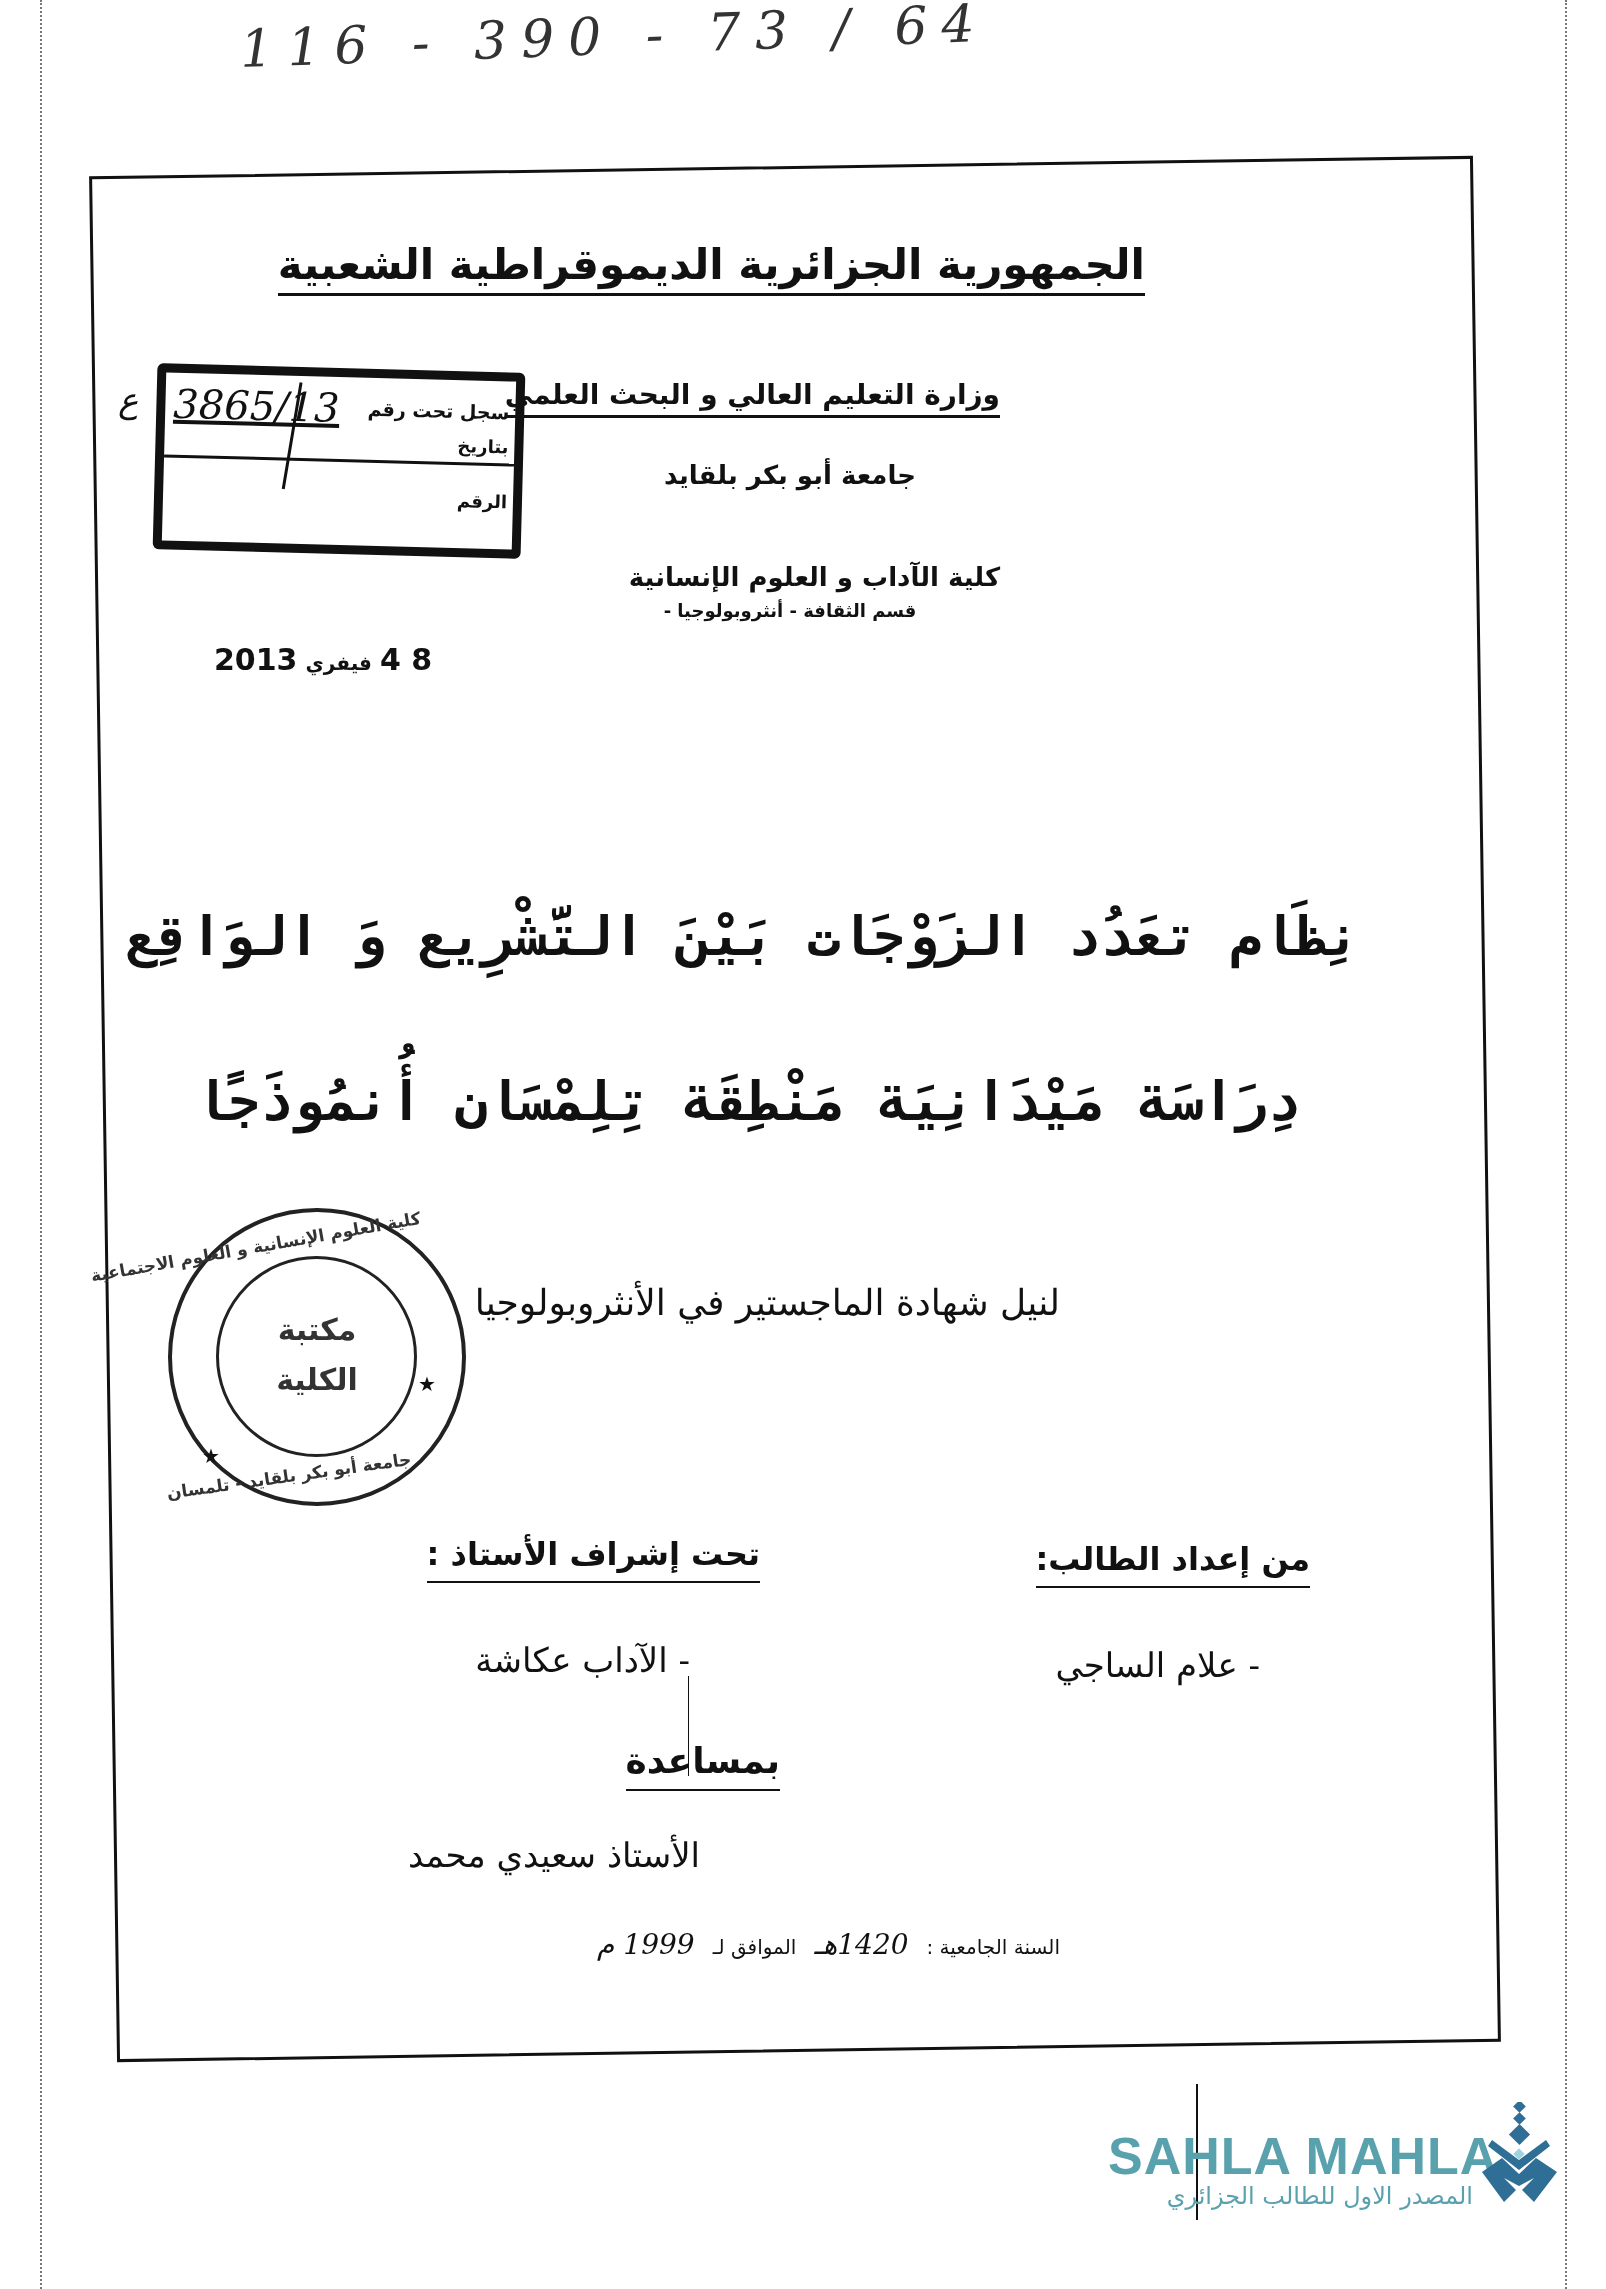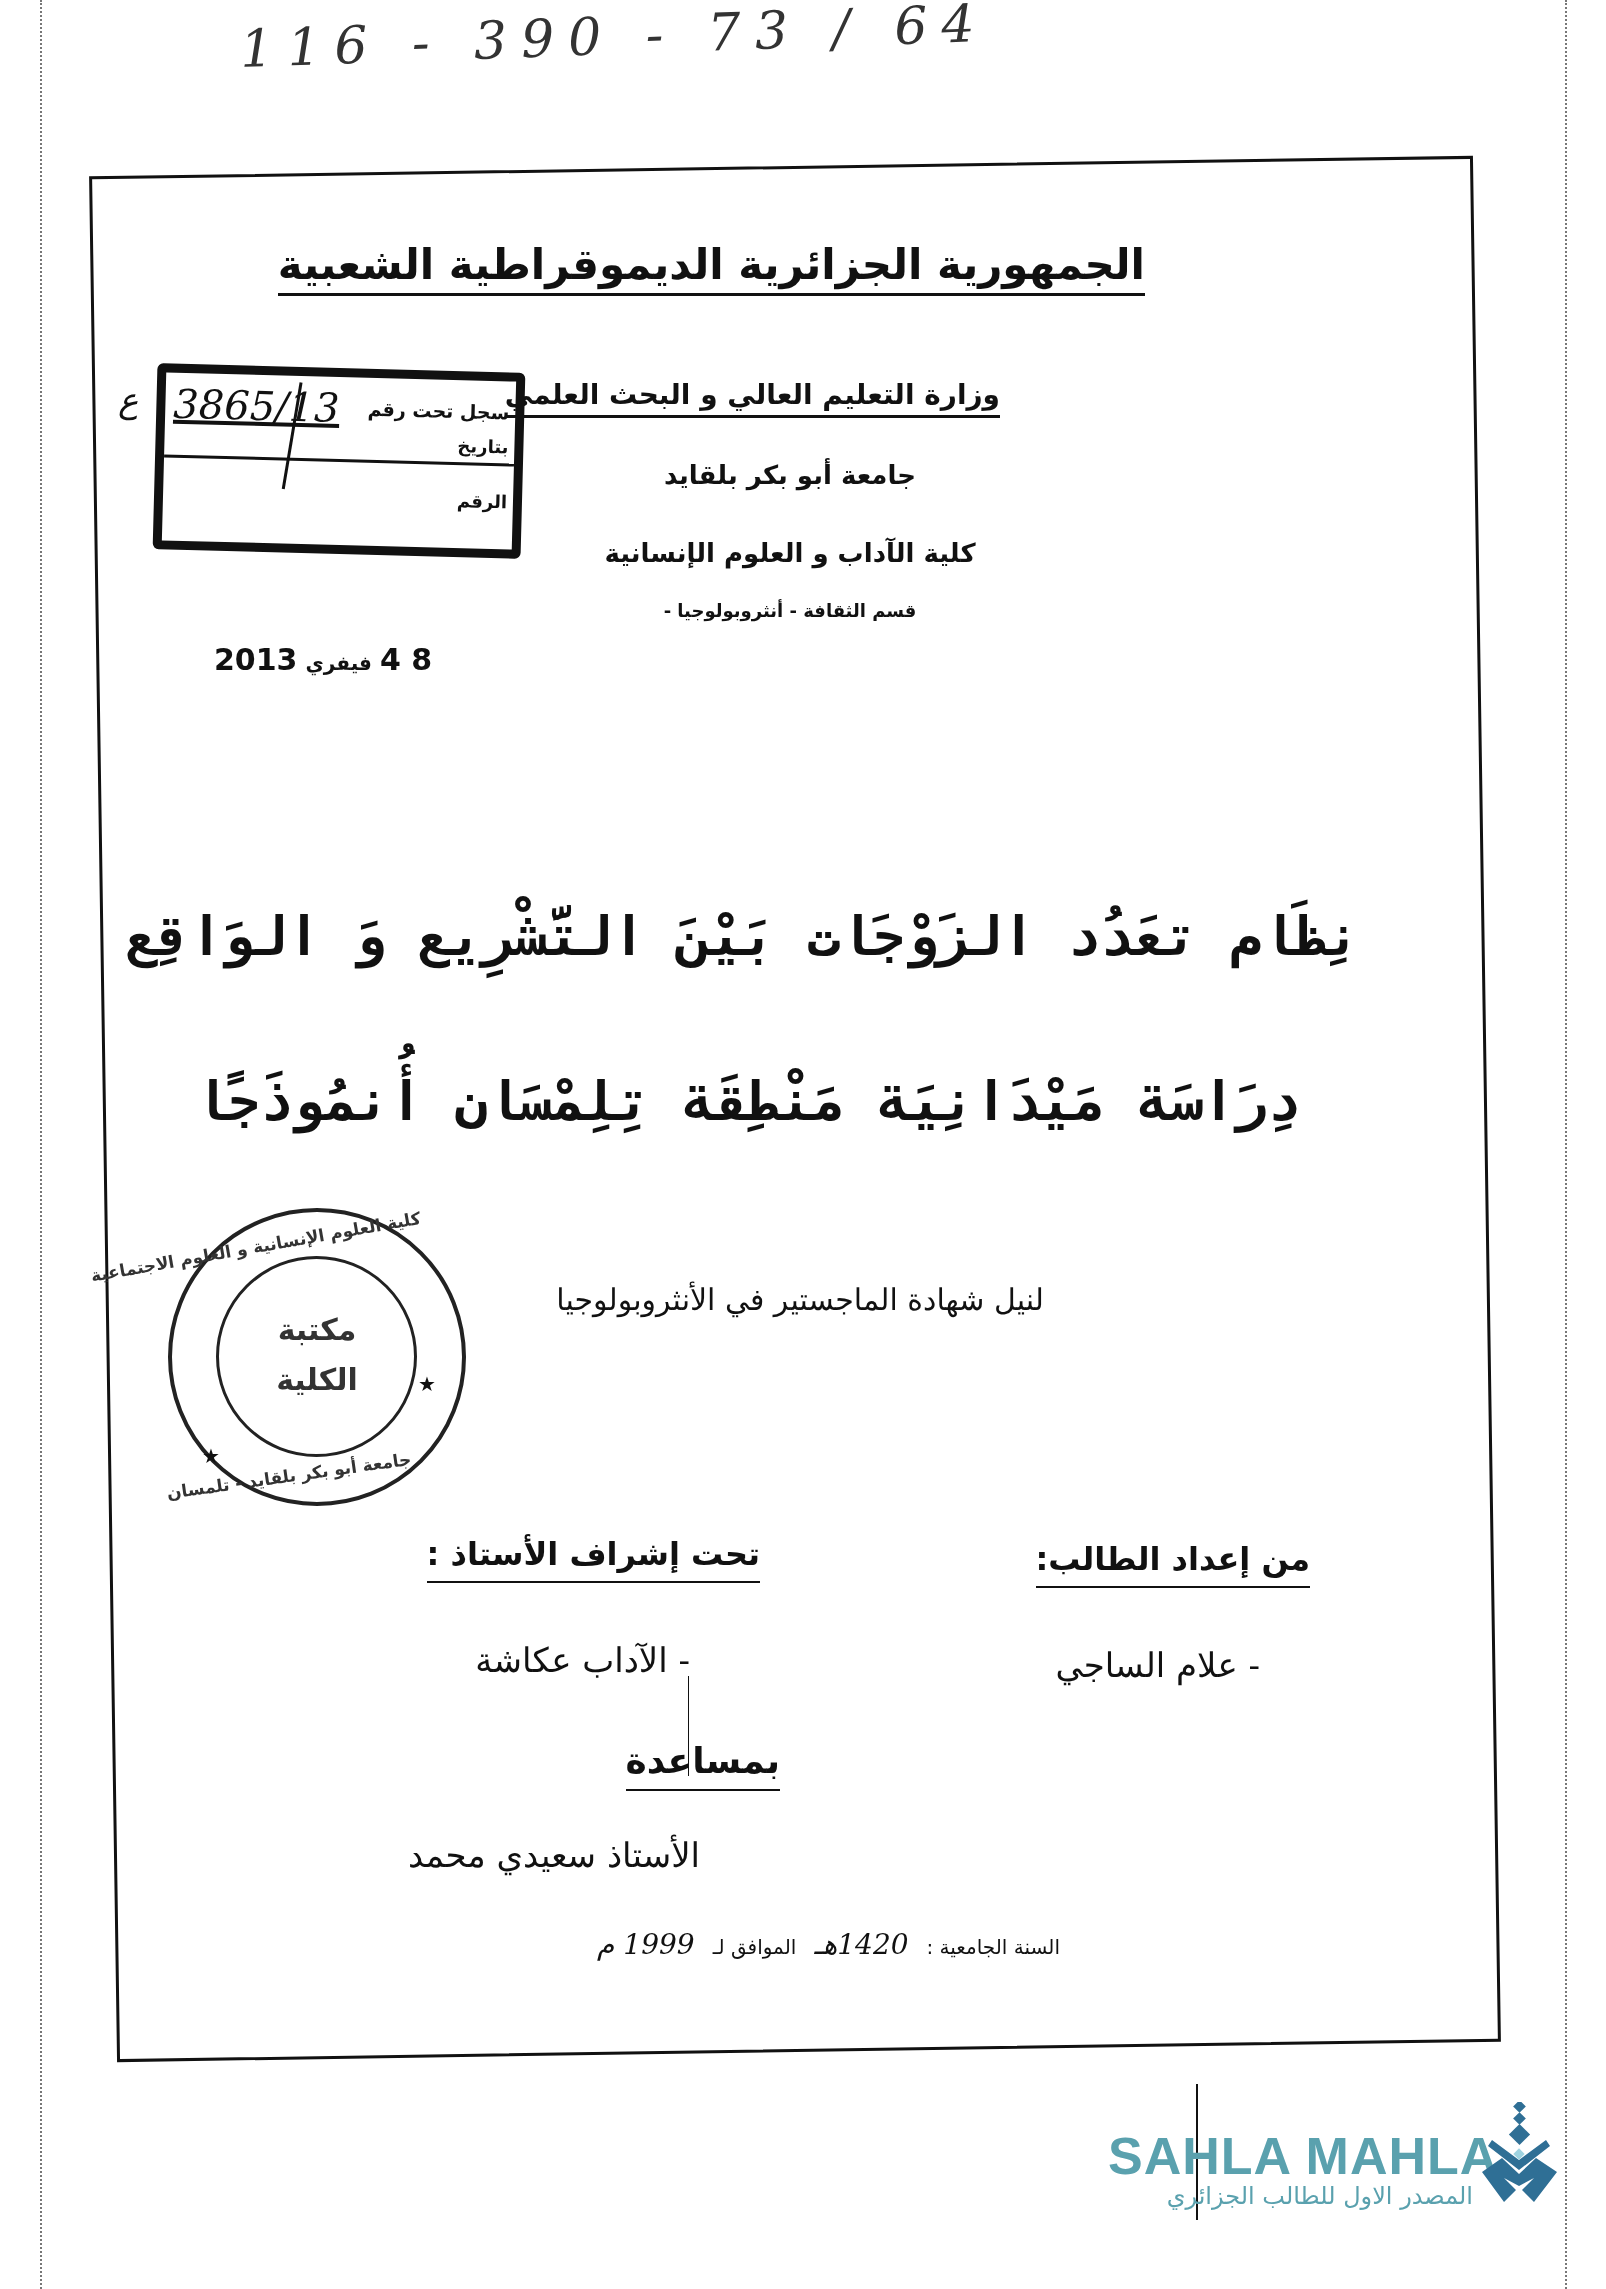--- a/index.html
+++ b/index.html
@@ -43,21 +43,21 @@
 <div class="frame"></div>
 
 <div class="abs ar kufic" style="left:445px; top:240px; width:700px; text-align:center; font-size:42px;">
   <span class="u">الجمهورية الجزائرية الديموقراطية الشعبية</span>
 </div>
 
 <div class="abs ar kufic" style="left:580px; top:378px; width:420px; text-align:center; font-size:28px;">
   <span class="u">وزارة التعليم العالي و البحث العلمي</span>
 </div>
 <div class="abs ar kufic" style="left:580px; top:460px; width:420px; text-align:center; font-size:26px;">جامعة أبو بكر بلقايد</div>
-<div class="abs ar kufic" style="left:580px; top:538px; width:420px; text-align:center; font-size:26px;">كلية الآداب و العلوم الإنسانية</div>
+<div class="abs ar kufic" style="left:580px; top:562px; width:420px; text-align:right; font-size:26px;">كلية الآداب و العلوم الإنسانية</div>
 <div class="abs ar kufic" style="left:580px; top:600px; width:420px; text-align:center; font-size:18px;">قسم الثقافة - أنثروبولوجيا -</div>
 
 <div class="abs hand" style="left:118px; top:380px; font-size:34px; color:#111;">ع</div>
 <div class="stampbox">
   <div class="abs hand" style="left:8px; top:8px; font-size:40px; color:#111; text-decoration:underline;">3865/13</div>
   <div class="abs ar" style="right:6px; top:20px; font-size:19px; font-weight:bold;">سجل تحت رقم</div>
   <div class="slash"></div>
   <div class="sep"></div>
   <div class="abs ar" style="right:6px; top:55px; font-size:18px; font-weight:bold;">بتاريخ</div>
   <div class="abs ar" style="right:6px; top:110px; font-size:18px; font-weight:bold;">الرقم</div>
@@ -65,21 +65,21 @@
 
 <div class="abs" style="left:214px; top:610px; font-size:30px; font-weight:bold; display:flex; gap:8px; align-items:baseline;margin-top:32px;">
   <span>2013</span>
   <span class="ar" style="font-size:20px;">فيفري</span>
   <span>4 8</span>
 </div>
 
 <div class="abs ar title" style="left:300px; top:905px; width:1060px; text-align:center;">نِظَام تعَدُد الزَوْجَات بَيْنَ التَّشْرِيع وَ الوَاقِع</div>
 <div class="abs ar title" style="left:360px; top:1070px; width:940px; text-align:center;">دِرَاسَة مَيْدَانِيَة مَنْطِقَة تِلِمْسَان أُنمُوذَجًا</div>
 
-<div class="abs ar" style="left:484px; top:1282px; width:560px; text-align:right; font-size:30px; font-family:'DejaVu Serif', serif;">لنيل شهادة الماجستير في الأنثروبولوجيا</div>
+<div class="abs ar" style="left:500px; top:1282px; width:560px; text-align:right; font-size:36px; font-family:'DejaVu Serif', serif;">لنيل شهادة الماجستير في الأنثروبولوجيا</div>
 
 <div class="seal">
   <div class="inner"></div>
   <div class="ring-text ar" style="left:40px; top:14px; width:210px; text-align:center; transform:rotate(-10deg);">كلية العلوم الإنسانية و العلوم الاجتماعية</div>
   <div class="ring-text ar" style="left:50px; top:250px; width:190px; text-align:center; transform:rotate(-8deg);">جامعة أبو بكر بلقايد - تلمسان</div>
   <div class="abs" style="left:30px; top:232px; font-size:20px;">★</div>
   <div class="abs" style="left:246px; top:160px; font-size:20px;">★</div>
   <div class="center ar" style="top:100px;">مكتبة</div>
   <div class="center ar" style="top:150px;">الكلية</div>
 </div>

